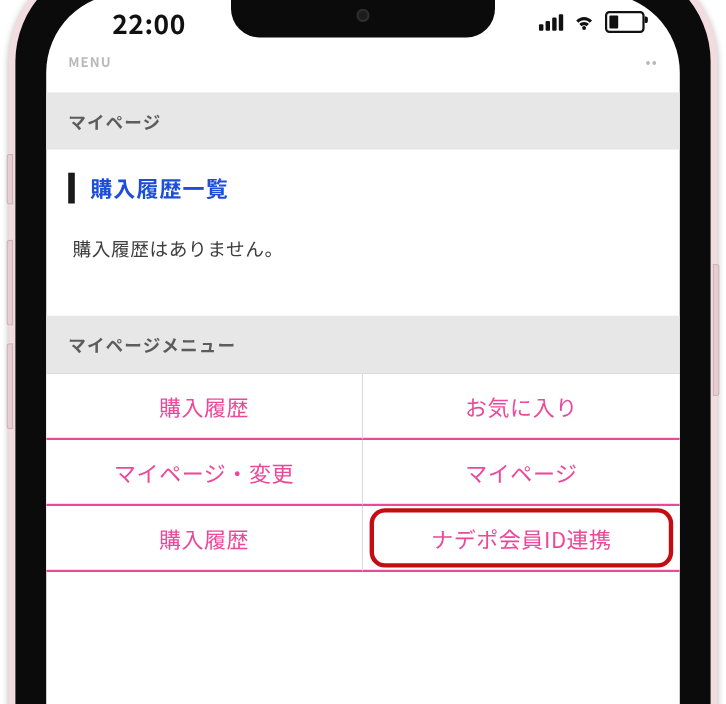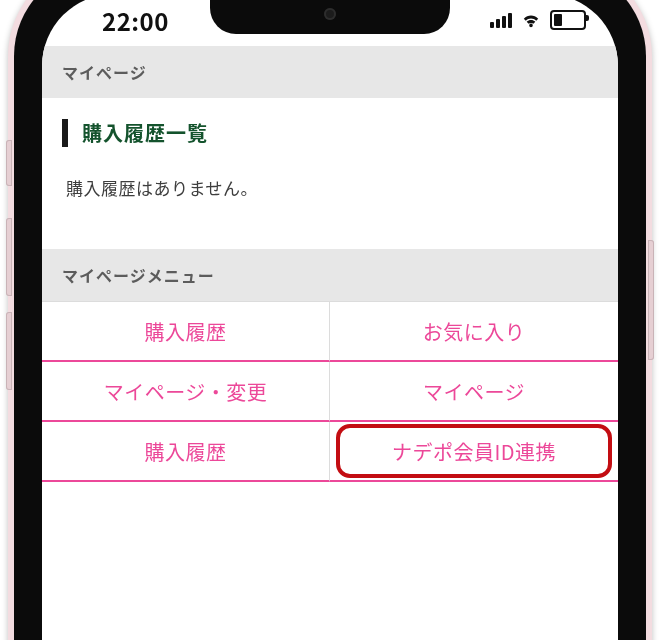--- a/index.html
+++ b/index.html
@@ -74,21 +74,21 @@
   .row-top span{opacity:0.6;}
 
   .band{
     background:#e7e7e7;color:#5c5c5c;font-size:16px;font-weight:600;
     padding:14px 20px;letter-spacing:1px;
   }
 
   .section-title{
     display:flex;align-items:center;gap:14px;
     padding:20px 20px 18px;
-    font-size:20px;font-weight:700;color:#14532d;letter-spacing:1px;
+    font-size:20px;font-weight:700;color:#1d4ed8;letter-spacing:1px;
   }
   .section-title .bar{width:6px;height:28px;background:#1a1a1a;}
 
   .empty{
     padding:10px 24px 49px;
     font-size:17px;color:#3e3e3e;letter-spacing:0.5px;
   }
 
   .menu-grid{
     display:grid;grid-template-columns:1fr 1fr;
@@ -139,20 +139,24 @@
               <path d="M12 18a2 2 0 100-4 2 2 0 000 4zM4 8.5C6.3 6.2 9.1 5 12 5s5.7 1.2 8 3.5l-2.2 2.2C16.2 9 14.1 8.2 12 8.2S7.8 9 6.2 10.7L4 8.5zM7.2 12c1.3-1.2 3-1.9 4.8-1.9s3.5.7 4.8 1.9l-2.2 2.2c-.7-.6-1.6-1-2.6-1s-1.9.4-2.6 1L7.2 12z" fill="#111"></path>
             </svg>
             <div class="batt">
                 <i></i>
               </div>
           </div>
         </div>
 
         <div class="content">
 
+          <div class="row-top">
+            <span>MENU</span>
+            <span>••</span>
+          </div>
 
           <div class="band">マイページ</div>
 
           <div class="section-title">
             <div class="bar"></div>
             <span>購入履歴一覧</span>
           </div>
 
           <div class="empty">購入履歴はありません。</div>
 

